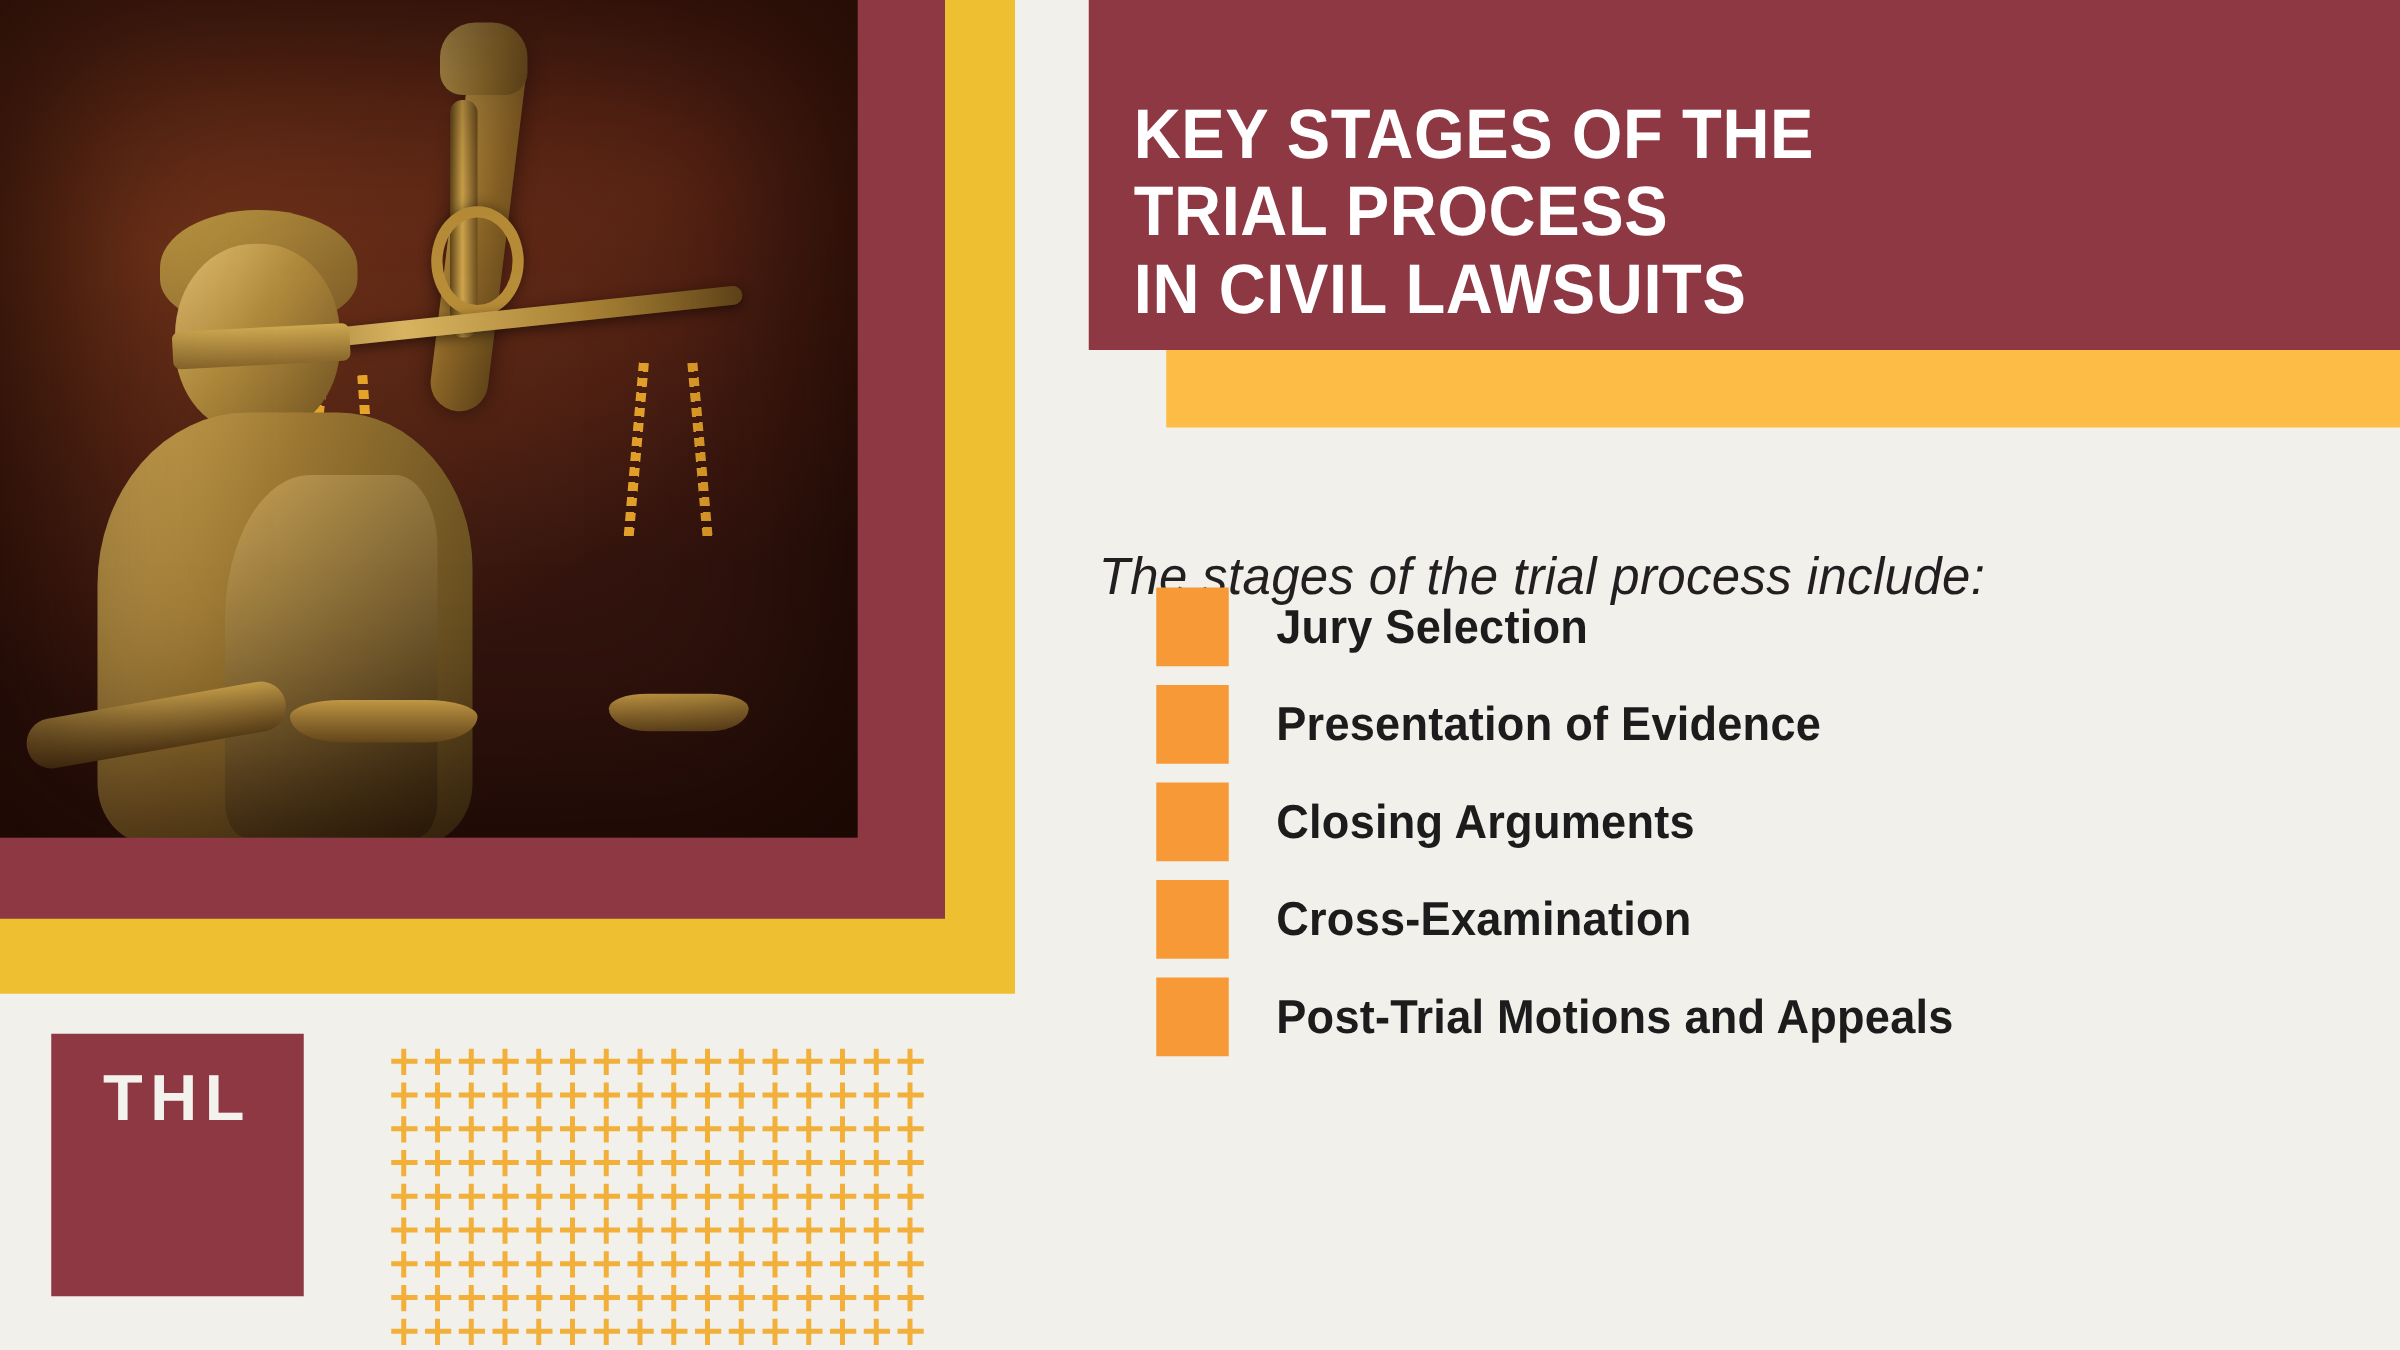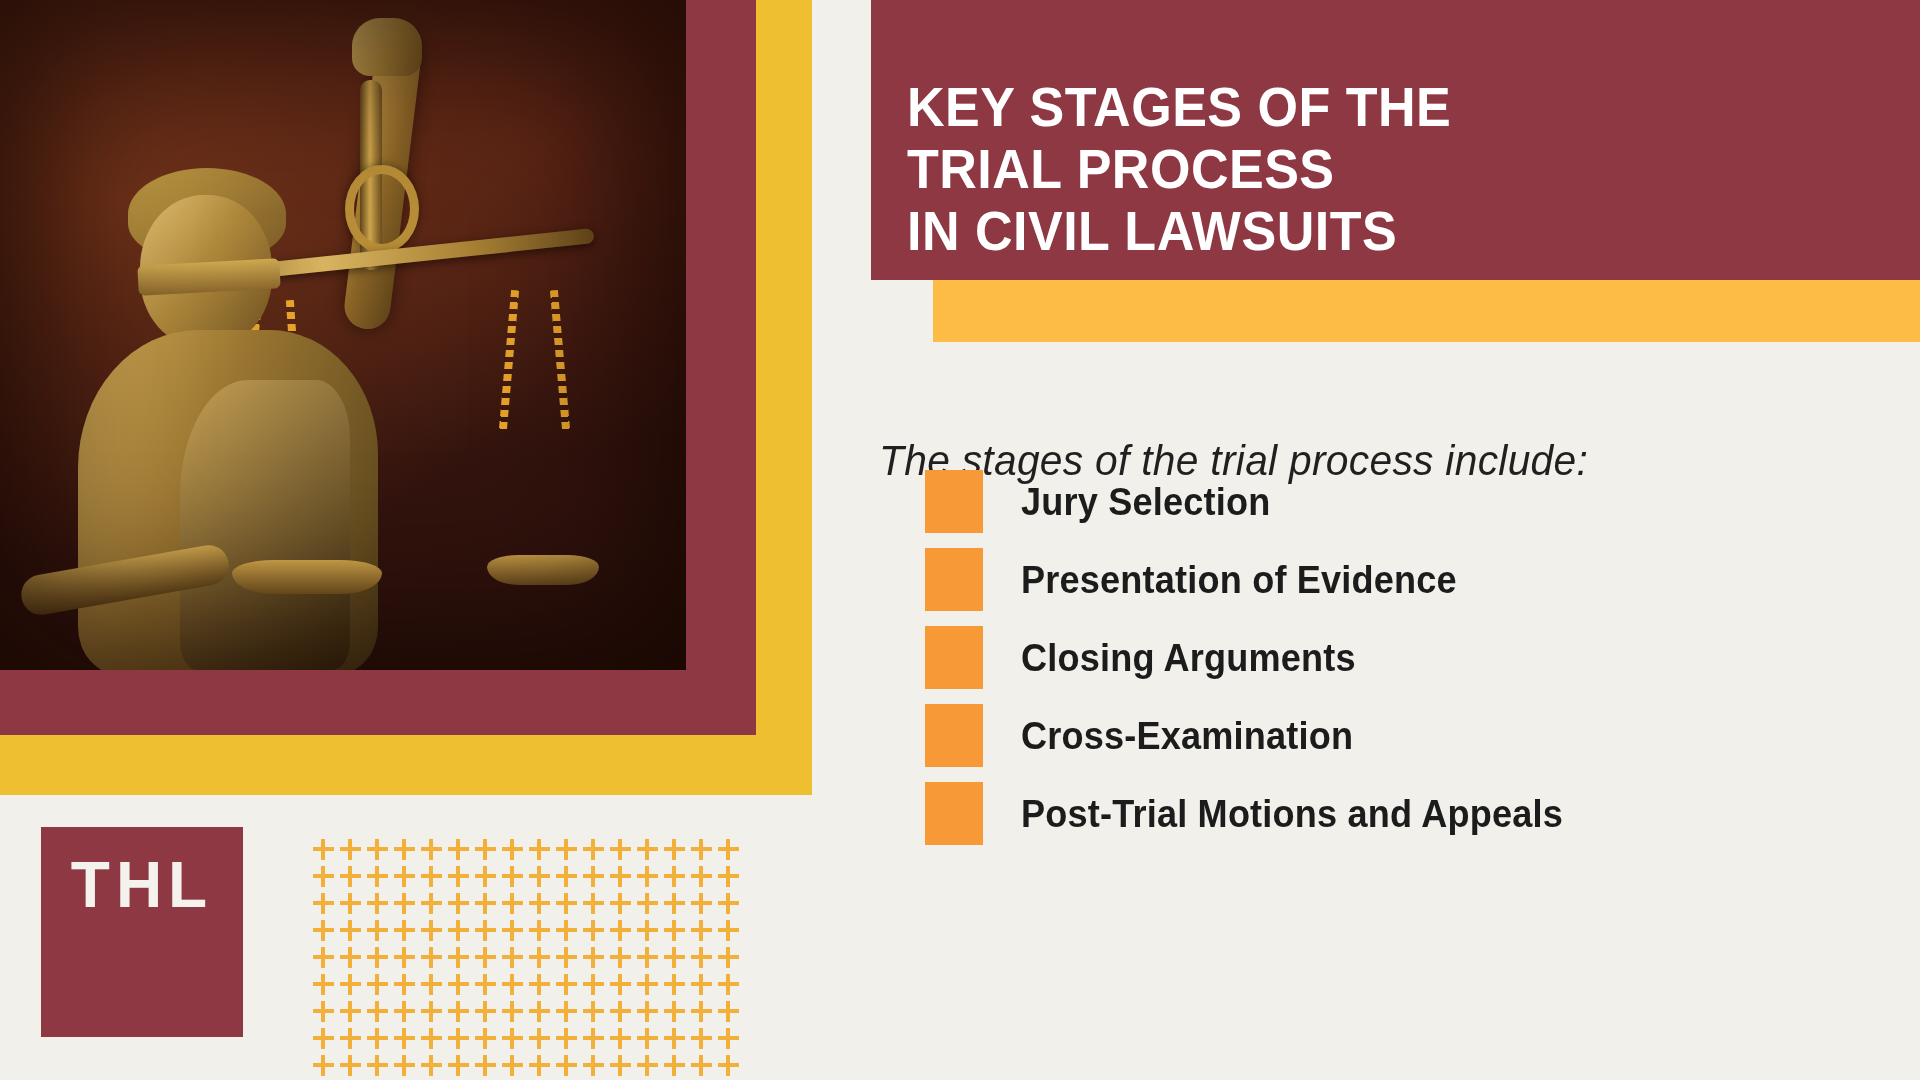--- a/index.html
+++ b/index.html
@@ -59,21 +59,21 @@
          background:linear-gradient(110deg,#d8b058 0%,#9a7631 40%,#54401a 100%);}
   .drape{left:180px;top:380px;width:170px;height:290px;border-radius:40% 20% 10% 10%;
          background:linear-gradient(150deg,rgba(255,220,140,.35),rgba(40,25,8,.55));}
   .scroll{left:20px;top:560px;width:210px;height:40px;border-radius:20px;
           background:linear-gradient(180deg,#d2a94f,#6a4c1d);transform:rotate(-10deg);}
   .vig{position:absolute;inset:0;box-shadow:inset 0 0 150px 40px rgba(20,6,2,.75);}
 
   
   .thl-box{position:absolute;left:41px;top:827px;width:202px;height:210px;background:#8E3843;
            display:flex;align-items:flex-start;justify-content:center;}
-  .thl-text{color:#F4F2ED;font-weight:700;font-size:64px;letter-spacing:6px;line-height:1;
+  .thl-text{color:#F4F2ED;font-weight:700;font-size:52px;letter-spacing:6px;line-height:1;
             margin-top:26px;font-family:"Liberation Sans","DejaVu Sans",sans-serif;}
 
   
   .plus-grid{position:absolute;left:312px;top:838px;width:460px;height:240px;
     display:grid;grid-template-columns:repeat(16,27px);grid-auto-rows:27px;}
   .plus{position:relative;width:27px;height:27px;}
   .plus::before,.plus::after{content:"";position:absolute;background:#F2AF3A;}
   .plus::before{left:9px;top:1px;width:4px;height:21px;}
   .plus::after{left:1px;top:9px;width:21px;height:4px;}
 

